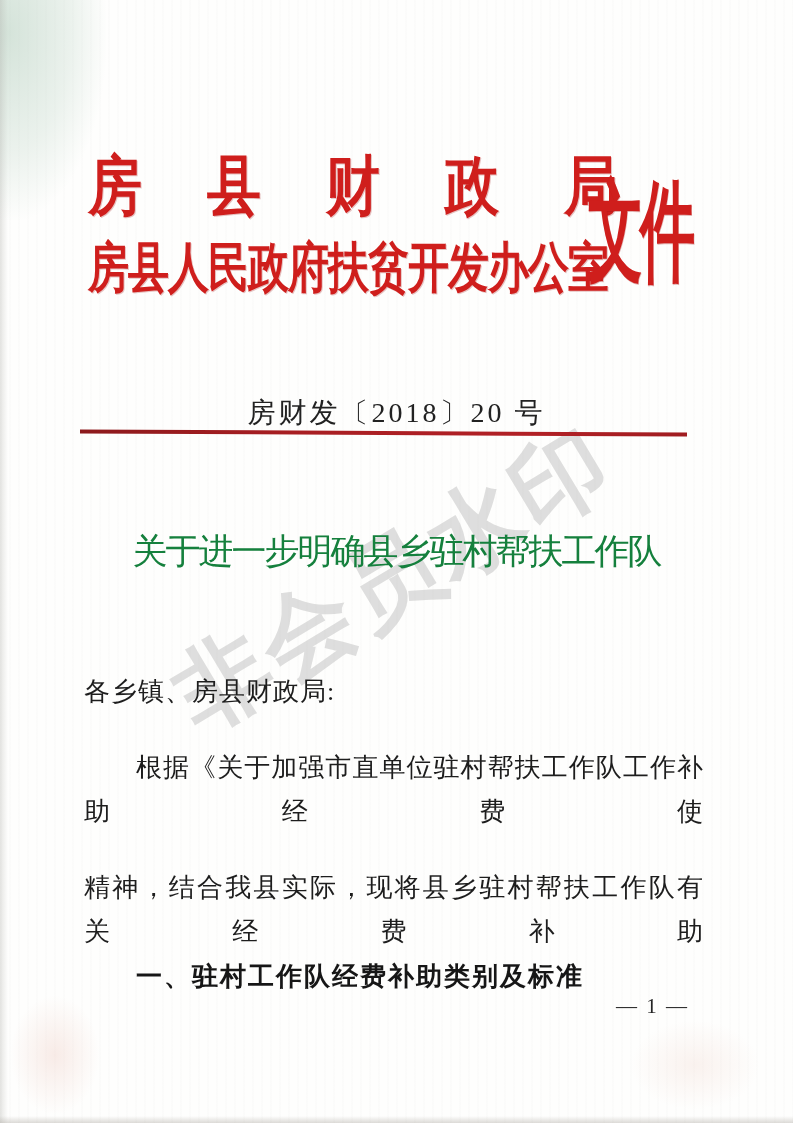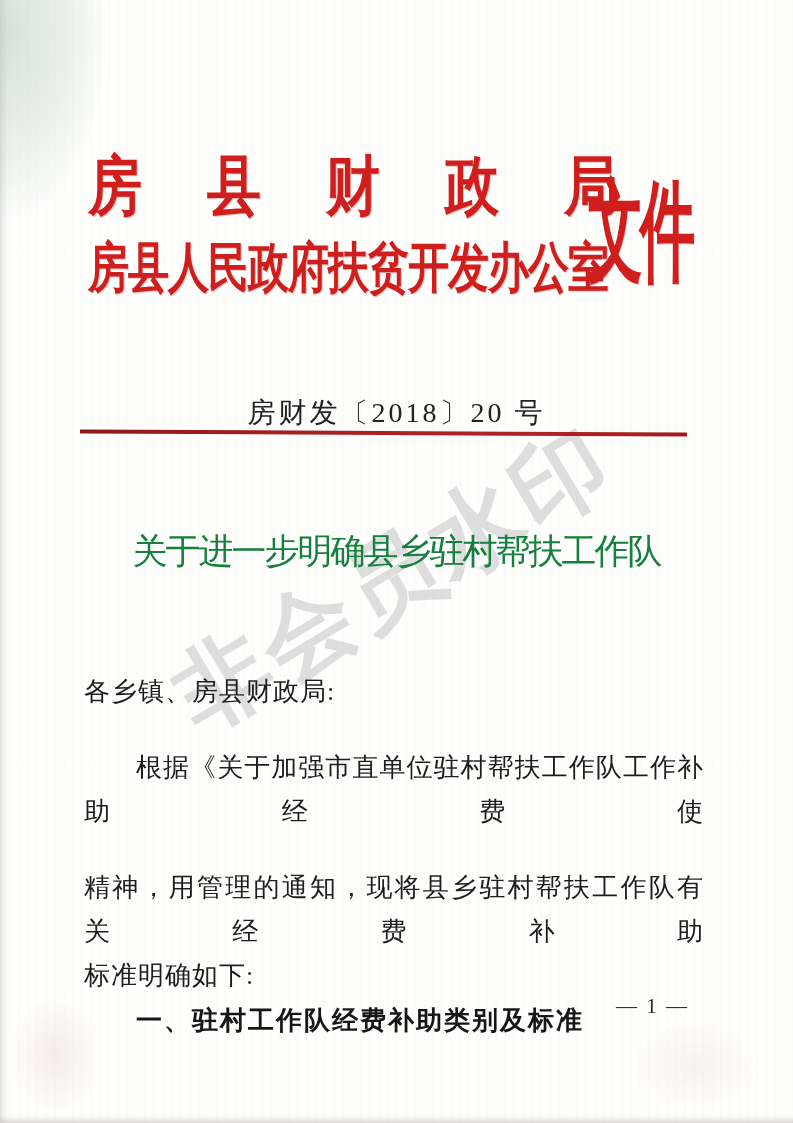--- a/index.html
+++ b/index.html
@@ -140,19 +140,18 @@
 
   <div class="red-line"></div>
 
   <div class="title">
     <div>关于进一步明确县乡驻村帮扶工作队</div>
   </div>
 
   <div class="body-text">
     <div class="row">各乡镇、房县财政局:</div>
     <div class="row row-indent row-justify">根据《关于加强市直单位驻村帮扶工作队工作补助经费使</div>
-    <div class="row row-justify">精神，用管理的通知，现将县乡驻村帮扶工作队有关经费补助</div>
-    <div class="row">标准明确如下:</div>
+    <div class="row row-justify">精神，结合我县实际，现将县乡驻村帮扶工作队有关经费补助</div>
     <div class="row section-heading">一、驻村工作队经费补助类别及标准</div>
   </div>
 
   <div class="page-number">— 1 —</div>
 </div>
 
 </body></html>

